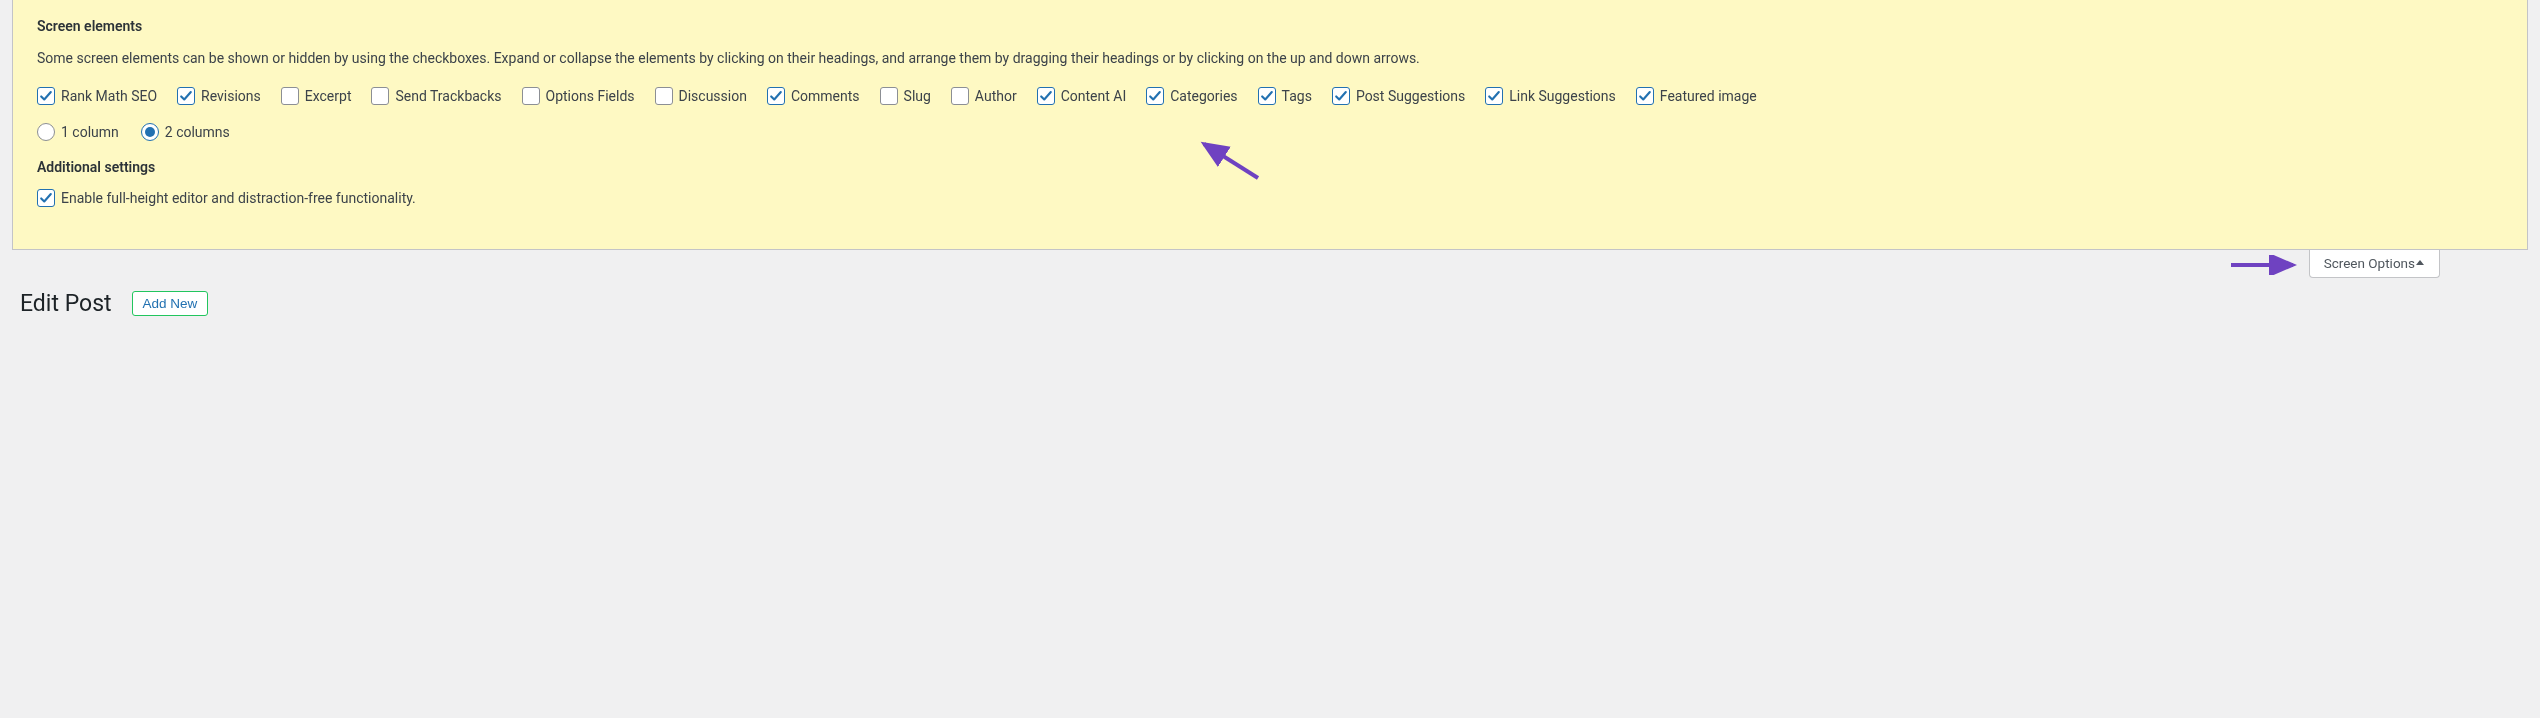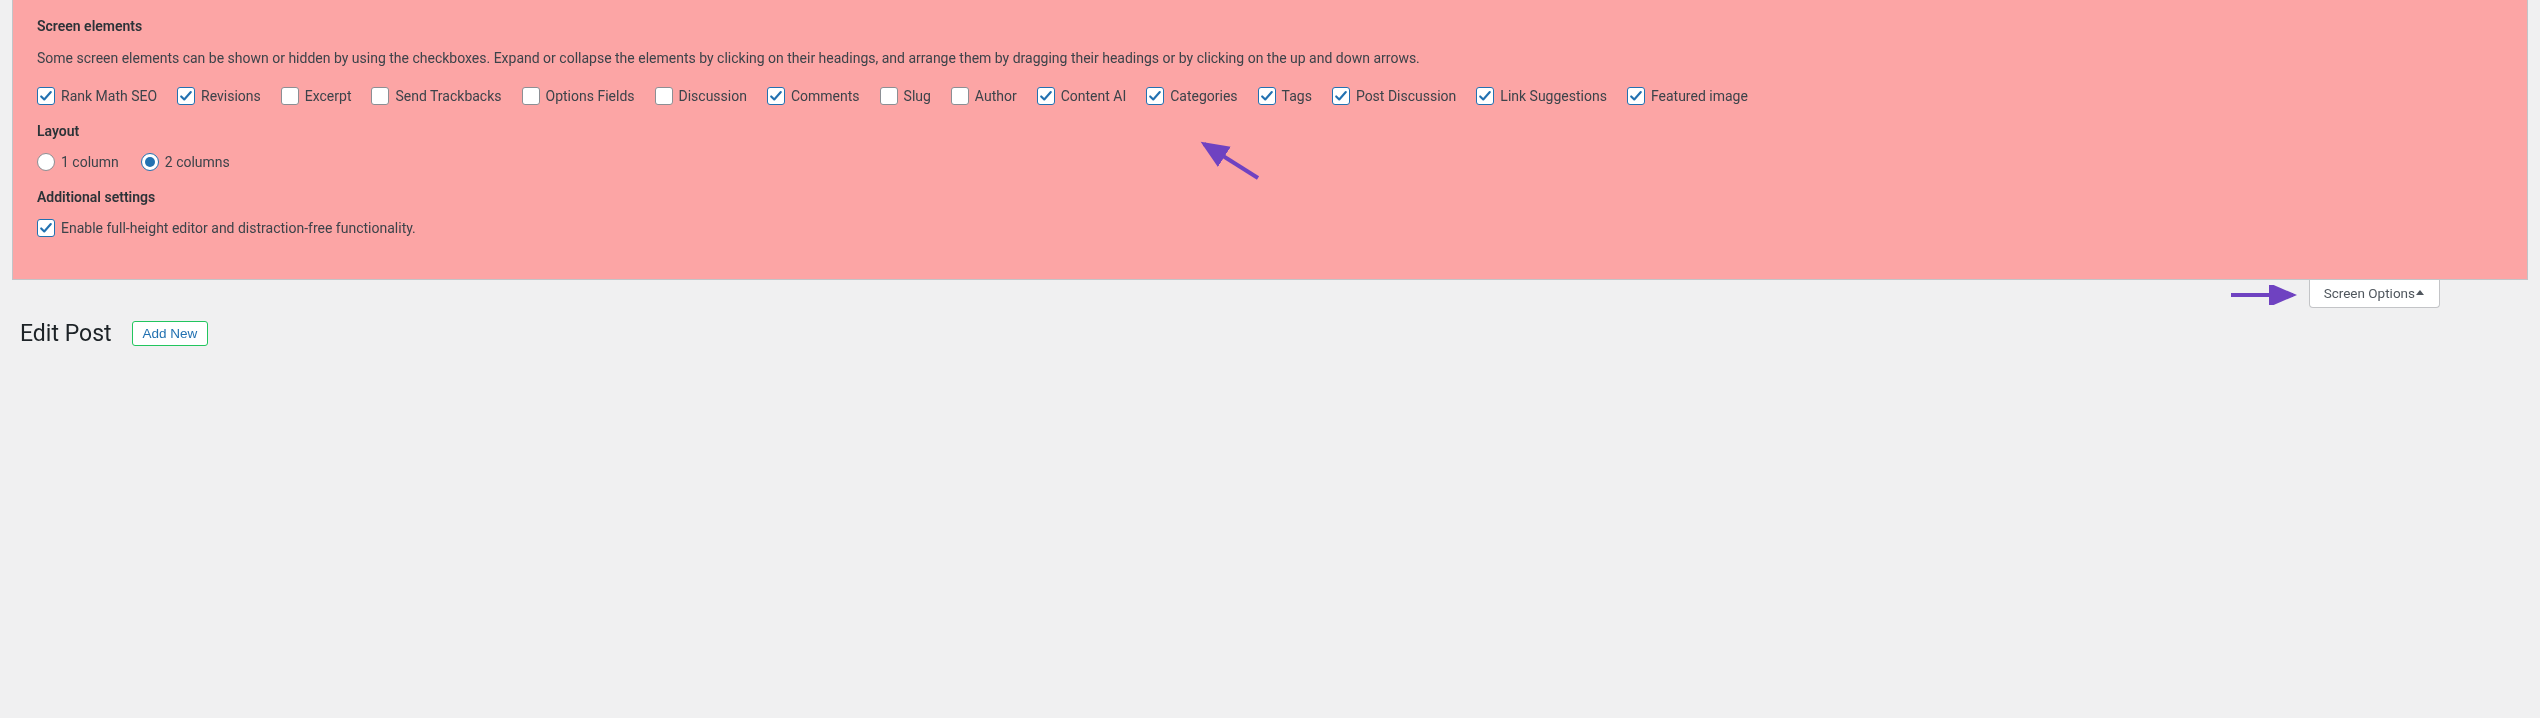--- a/index.html
+++ b/index.html
@@ -5,21 +5,21 @@
     * { box-sizing: border-box; }
     html, body {
       margin: 0;
       padding: 0;
       font-family: -apple-system, BlinkMacSystemFont, "Segoe UI", Roboto, "Helvetica Neue", Arial, sans-serif;
       color: #3c434a;
       background: #f0f0f1;
       font-size: 13.5px;
     }
     .panel {
-      background: #fca5a5;
+      background: #fef9c3;
       border: 1px solid #c3c4c7;
       border-top: none;
       margin: 0 12px;
       padding: 18px 24px 24px 24px;
       position: relative;
     }
     .section-title {
       font-weight: 600;
       color: #2c3338;
       margin: 0 0 14px 0;
@@ -239,41 +239,40 @@
           </svg>
         </span>
         <span>Tags</span>
       </label>
       <label class="checkbox-item">
         <span class="cb checked">
           <svg viewBox="0 0 16 16">
             <path d="M2.5 8.5 L6 12 L13.5 3.5" stroke="#2271b1" stroke-width="2.4" fill="none" stroke-linecap="round" stroke-linejoin="round"></path>
           </svg>
         </span>
-        <span>Post Discussion</span>
+        <span>Post Suggestions</span>
       </label>
       <label class="checkbox-item">
         <span class="cb checked">
           <svg viewBox="0 0 16 16">
             <path d="M2.5 8.5 L6 12 L13.5 3.5" stroke="#2271b1" stroke-width="2.4" fill="none" stroke-linecap="round" stroke-linejoin="round"></path>
           </svg>
         </span>
         <span>Link Suggestions</span>
       </label>
       <label class="checkbox-item">
         <span class="cb checked">
           <svg viewBox="0 0 16 16">
             <path d="M2.5 8.5 L6 12 L13.5 3.5" stroke="#2271b1" stroke-width="2.4" fill="none" stroke-linecap="round" stroke-linejoin="round"></path>
           </svg>
         </span>
         <span>Featured image</span>
       </label>
     </div>
 
-  <p class="section-title">Layout</p>
 
   <div class="radio-row" id="layout-row">
       <label class="radio-item">
         <span class="radio"></span>
         <span>1 column</span>
       </label>
       <label class="radio-item">
         <span class="radio on">
           <span class="dot"></span>
         </span>

